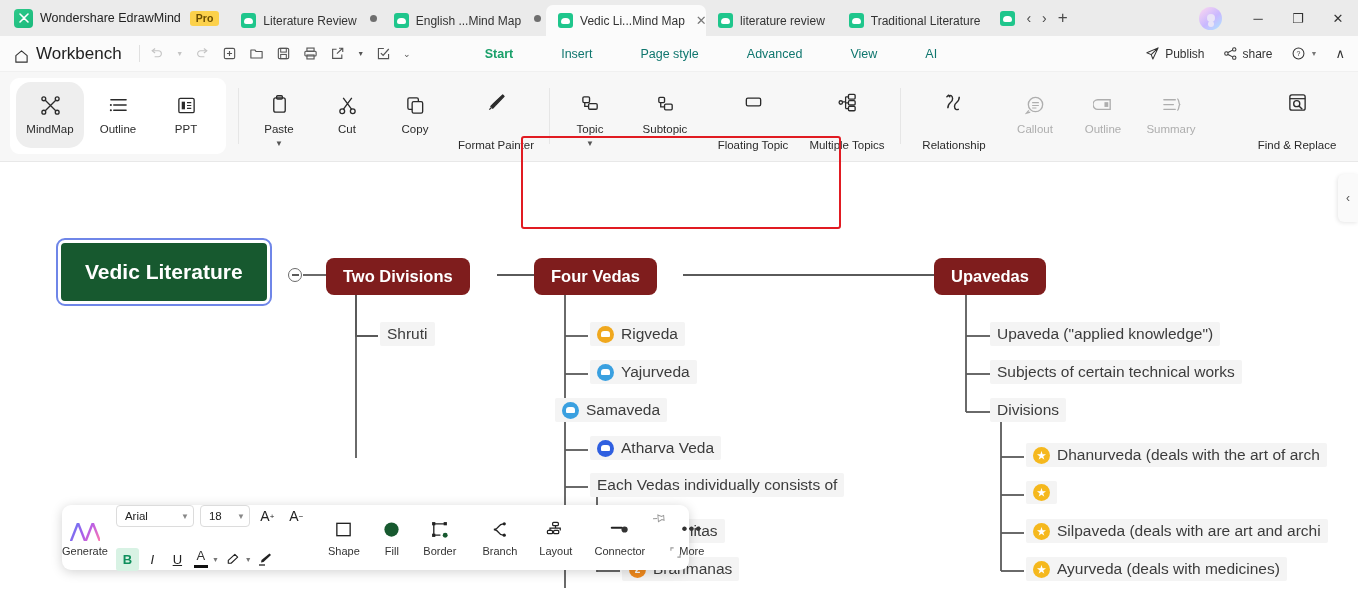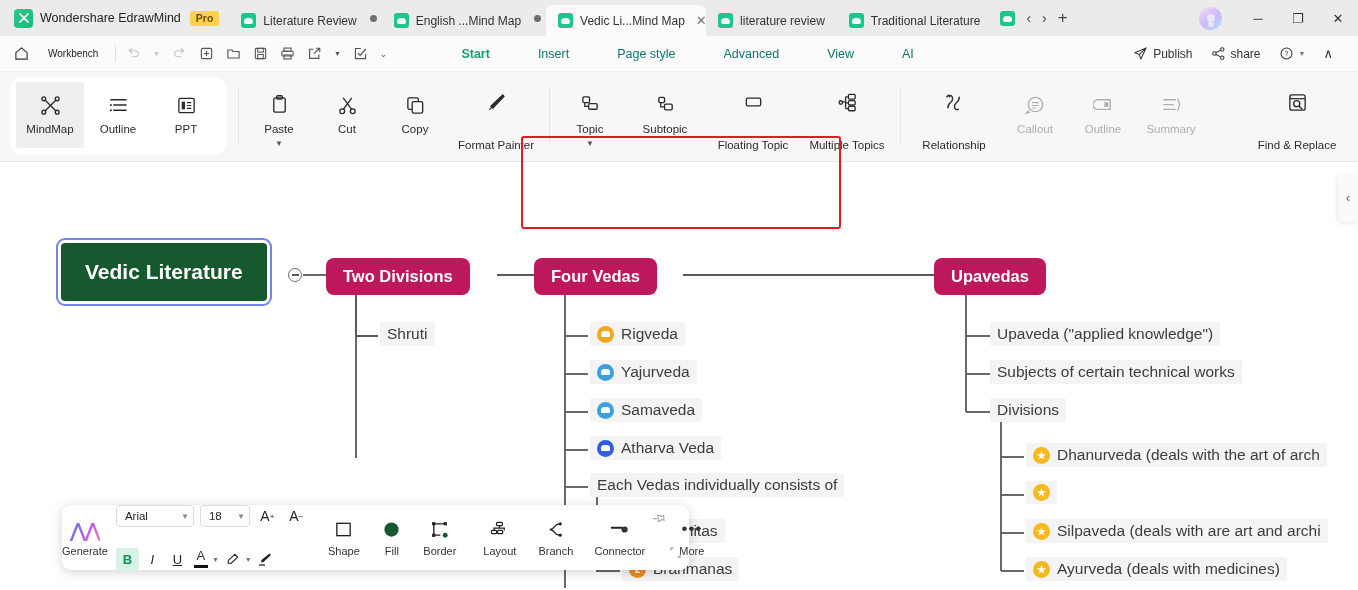--- a/index.html
+++ b/index.html
@@ -69,53 +69,53 @@
     width:40px; height:36px; display:flex; align-items:center; justify-content:center;
     font-size:13px; color:#333;
   }
 
   
   .menubar {
     height:36px; background:#fbfbfb; display:flex; align-items:center;
     border-bottom:1px solid #f0f0f0; position:relative;
   }
   .workbench {
-    display:flex; align-items:center; gap:19px; padding:0 12px 0 14px;
-    font-size:10px; color:#222;
+    display:flex; align-items:flex-end; gap:7px; padding:0 12px 0 14px;
+    font-size:17px; color:#222;
   }
   .vsep { width:1px; height:17px; background:#e0e0e0; margin:0 5px; }
   .qa-icons { display:flex; align-items:center; gap:3px; }
   .qa { width:24px; height:24px; display:flex; align-items:center; justify-content:center; color:#555; }
   .qa.dim { color:#c4c4c4; }
   .qa.tiny { width:16px; }
   .menus { display:flex; align-items:center; margin-left:52px; gap:12px; }
   .menu-item {
     padding:4px 18px; font-size:12.5px; color:#0f766e; position:relative;
   }
   .menu-item.active { color:#1aa06a; font-weight:600; }
   .hl-start {
     position:absolute; left:476px; top:36px; width:46px; height:26px;
     border:2px solid #e11b22; border-radius:2px; pointer-events:none;
   }
-  .menu-right { margin-left:auto; display:flex; align-items:flex-end; gap:4px; padding-right:18px; }
+  .menu-right { margin-left:auto; display:flex; align-items:flex-end; gap:4px; padding-right:6px; }
   .mr-item { display:flex; align-items:center; gap:5px; font-size:12px; color:#333; padding:4px 7px; }
 
   
   .ribbon {
     height:90px; background:#f7f7f7; display:flex; align-items:flex-start;
     border-bottom:1px solid #e8e8e8; position:relative; padding-top:2px;
   }
   .ribbon-group { display:flex; align-items:flex-start; height:86px; }
   .view-group {
     background:#fff; border-radius:9px; margin:4px 6px 0 10px; padding:4px 6px;
     display:flex; height:76px; align-items:flex-start;
   }
   .rb {
     width:68px; display:flex; flex-direction:column; align-items:center;
-    padding-top:10px; color:#2b2b2b; border-radius:3px; height:66px;
+    padding-top:10px; color:#2b2b2b; border-radius:15px; height:66px;
   }
   .rb.sel { background:#eeeeee; }
   .rb.wide { width:82px; }
   .rb.xwide { width:94px;gap:21px; }
   .rb.disabled { color:#aeaeae; }
   .rb-ico { height:26px; display:flex; align-items:center; justify-content:center; }
   .rb-lbl { font-size:11.5px; margin-top:5px; text-align:center; line-height:1.15; white-space:nowrap; }
   .rb-caret { font-size:8px; color:#555; margin-top:3px; }
   .gsep { width:1px; height:56px; background:#e6e6e6; margin:14px 6px 0; }
   .hl-topic {
@@ -134,21 +134,21 @@
   svg.wires { position:absolute; left:0; top:0; width:1358px; height:426px; }
 
   
   .node { position:absolute; white-space:nowrap; }
   .root {
     background:#17592f; color:#fff; font-weight:bold; font-size:21px;
     border-radius:7px; padding:17px 24px; border:3px solid #fff;
     outline:2px solid #6f86e8; box-shadow:0 0 0 1px #17592f inset;
   }
   .branch {
-    background:#be185d; color:#fff; font-weight:bold; font-size:16.5px;
+    background:#7f1d1d; color:#fff; font-weight:bold; font-size:16.5px;
     border-radius:8px; padding:9px 17px;
   }
   .leaf {
     background:#f4f4f4; color:#3c3c3c; font-size:15.5px; padding:3px 7px;
     border-radius:2px; display:flex; align-items:center; gap:7px;
   }
   .collapse-btn {
     position:absolute; width:14px; height:14px; border-radius:50%;
     background:#fff; border:1.4px solid #6b6b6b;
     display:flex; align-items:center; justify-content:center;
@@ -613,21 +613,21 @@
   </div>
 
   <div class="node leaf" style="left:590px; top:160px;">
     <span class="mi mi-flag" style="background:#f0a81e"></span>
     <span>Rigveda</span>
   </div>
   <div class="node leaf" style="left:590px; top:198px;justify-content:center;">
     <span class="mi mi-flag" style="background:#3aa0e0"></span>
     <span>Yajurveda</span>
   </div>
-  <div class="node leaf" style="left:590px; top:236px;">
+  <div class="node leaf" style="left:555px; top:236px;">
     <span class="mi mi-flag" style="background:#3aa0e0"></span>
     <span>Samaveda</span>
   </div>
   <div class="node leaf" style="left:590px; top:274px;">
     <span class="mi mi-flag" style="background:#2f5fe0"></span>
     <span>Atharva Veda</span>
   </div>
   <div class="node leaf" style="left:590px; top:311px;">
     <span>Each Vedas individually consists of</span>
   </div>
@@ -748,37 +748,37 @@
         <span class="fmt-lbl">Border</span>
       </div>
     </div>
 
     <div class="fsep"></div>
 
     <div class="fmt-shape">
       <div class="fbtn w">
         <span class="fico">
           <svg width="19" height="19" viewBox="0 0 20 20">
+              <path d="M14 4 C8 4 10 10 4 10 C10 10 8 16 14 16" fill="none" stroke="#222" stroke-width="1.4"></path>
+              <circle cx="15" cy="4" r="1.7" fill="#222"></circle>
+              <circle cx="15" cy="16" r="1.7" fill="#222"></circle>
+            </svg>
+        </span>
+        <span class="fmt-lbl">Branch</span>
+      </div>
+      <div class="fbtn w">
+        <span class="fico">
+          <svg width="19" height="19" viewBox="0 0 20 20">
               <rect x="7" y="2.5" width="6" height="3.4" rx="1" fill="none" stroke="#222" stroke-width="1.3"></rect>
               <rect x="1.5" y="11" width="5.4" height="3.4" rx="1" fill="none" stroke="#222" stroke-width="1.3"></rect>
               <rect x="8" y="11" width="5.4" height="3.4" rx="1" fill="none" stroke="#222" stroke-width="1.3"></rect>
               <path d="M10 6 V8.5 M4.2 11 V8.5 H15 V11" fill="none" stroke="#222" stroke-width="1.3"></path>
             </svg>
         </span>
         <span class="fmt-lbl">Layout</span>
-      </div>
-      <div class="fbtn w">
-        <span class="fico">
-          <svg width="19" height="19" viewBox="0 0 20 20">
-              <path d="M14 4 C8 4 10 10 4 10 C10 10 8 16 14 16" fill="none" stroke="#222" stroke-width="1.4"></path>
-              <circle cx="15" cy="4" r="1.7" fill="#222"></circle>
-              <circle cx="15" cy="16" r="1.7" fill="#222"></circle>
-            </svg>
-        </span>
-        <span class="fmt-lbl">Branch</span>
       </div>
       <div class="fbtn" style="width:72px">
         <span class="fico">
           <svg width="22" height="19" viewBox="0 0 24 20">
               <path d="M3 8 H14" stroke="#222" stroke-width="2.2" stroke-linecap="round"></path>
               <circle cx="17" cy="10" r="3.4" fill="#333"></circle>
             </svg>
         </span>
         <span class="fmt-lbl">Connector</span>
       </div>

